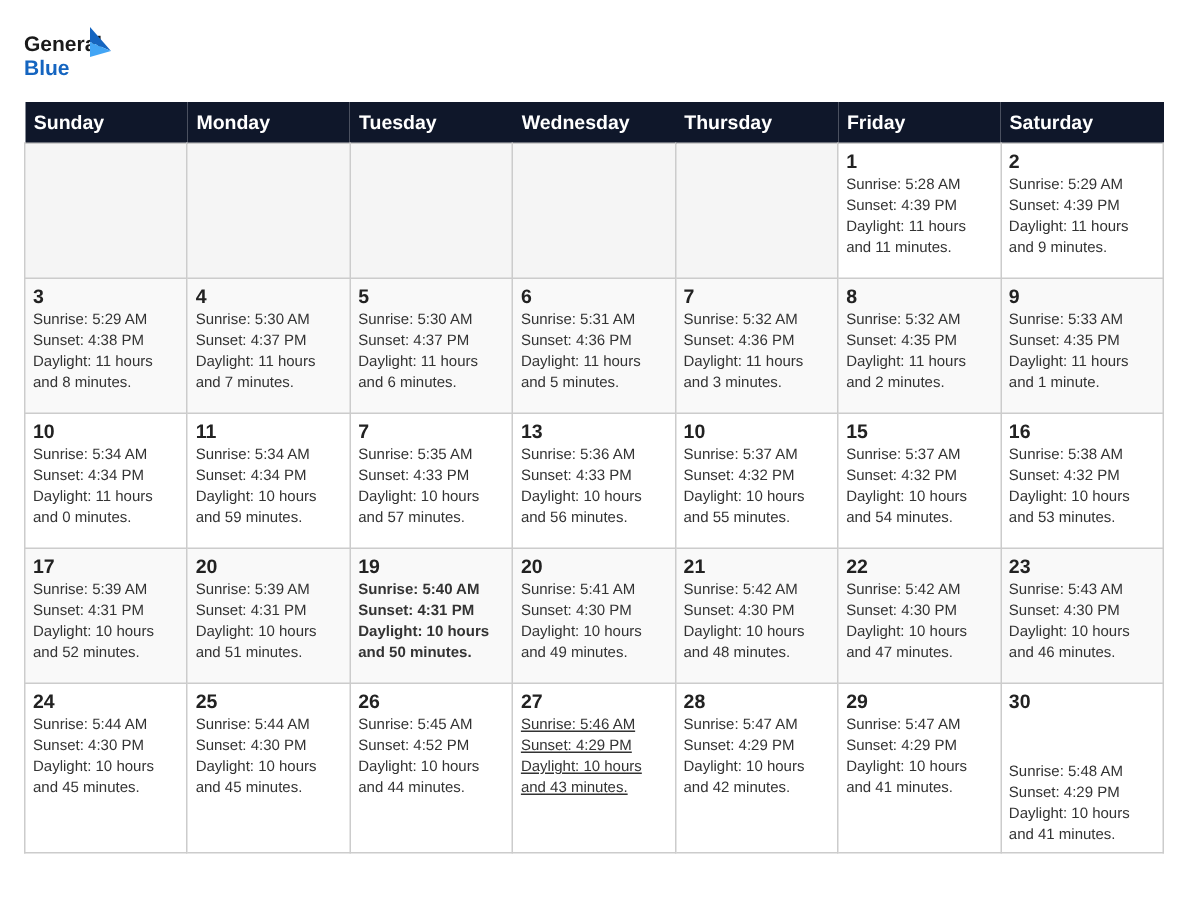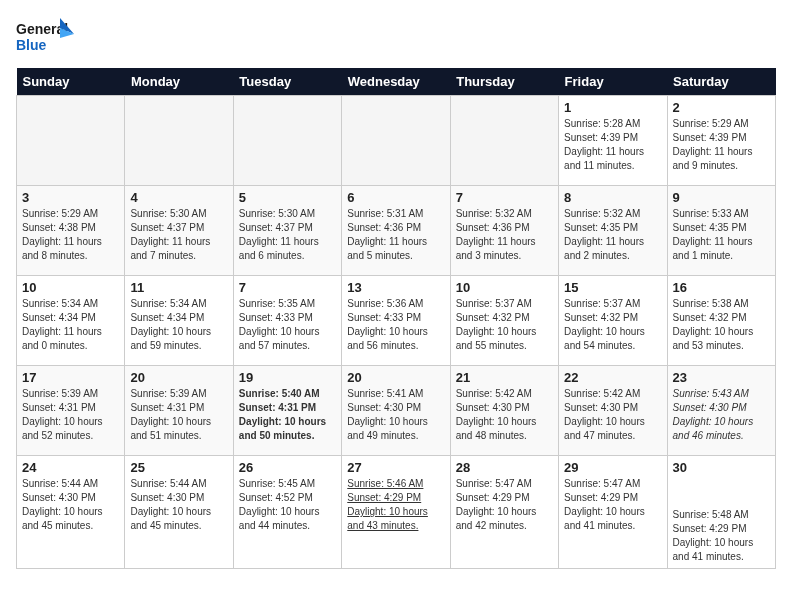--- a/index.html
+++ b/index.html
@@ -265,21 +265,21 @@
         </td>
         <td>
           <span class="day-num">22</span>
           <div class="day-info" style="white-space: pre-line;">Sunrise: 5:42 AM
 Sunset: 4:30 PM
 Daylight: 10 hours
 and 47 minutes.</div>
         </td>
         <td>
           <span class="day-num">23</span>
-          <div class="day-info" style="white-space: pre-line; font-style: italic;">Sunrise: 5:43 AM
+          <div class="day-info" style="white-space: pre-line;">Sunrise: 5:43 AM
 Sunset: 4:30 PM
 Daylight: 10 hours
 and 46 minutes.</div>
         </td>
       </tr>
       <tr>
         <td>
           <span class="day-num">24</span>
           <div class="day-info" style="white-space: pre-line;">Sunrise: 5:44 AM
 Sunset: 4:30 PM

